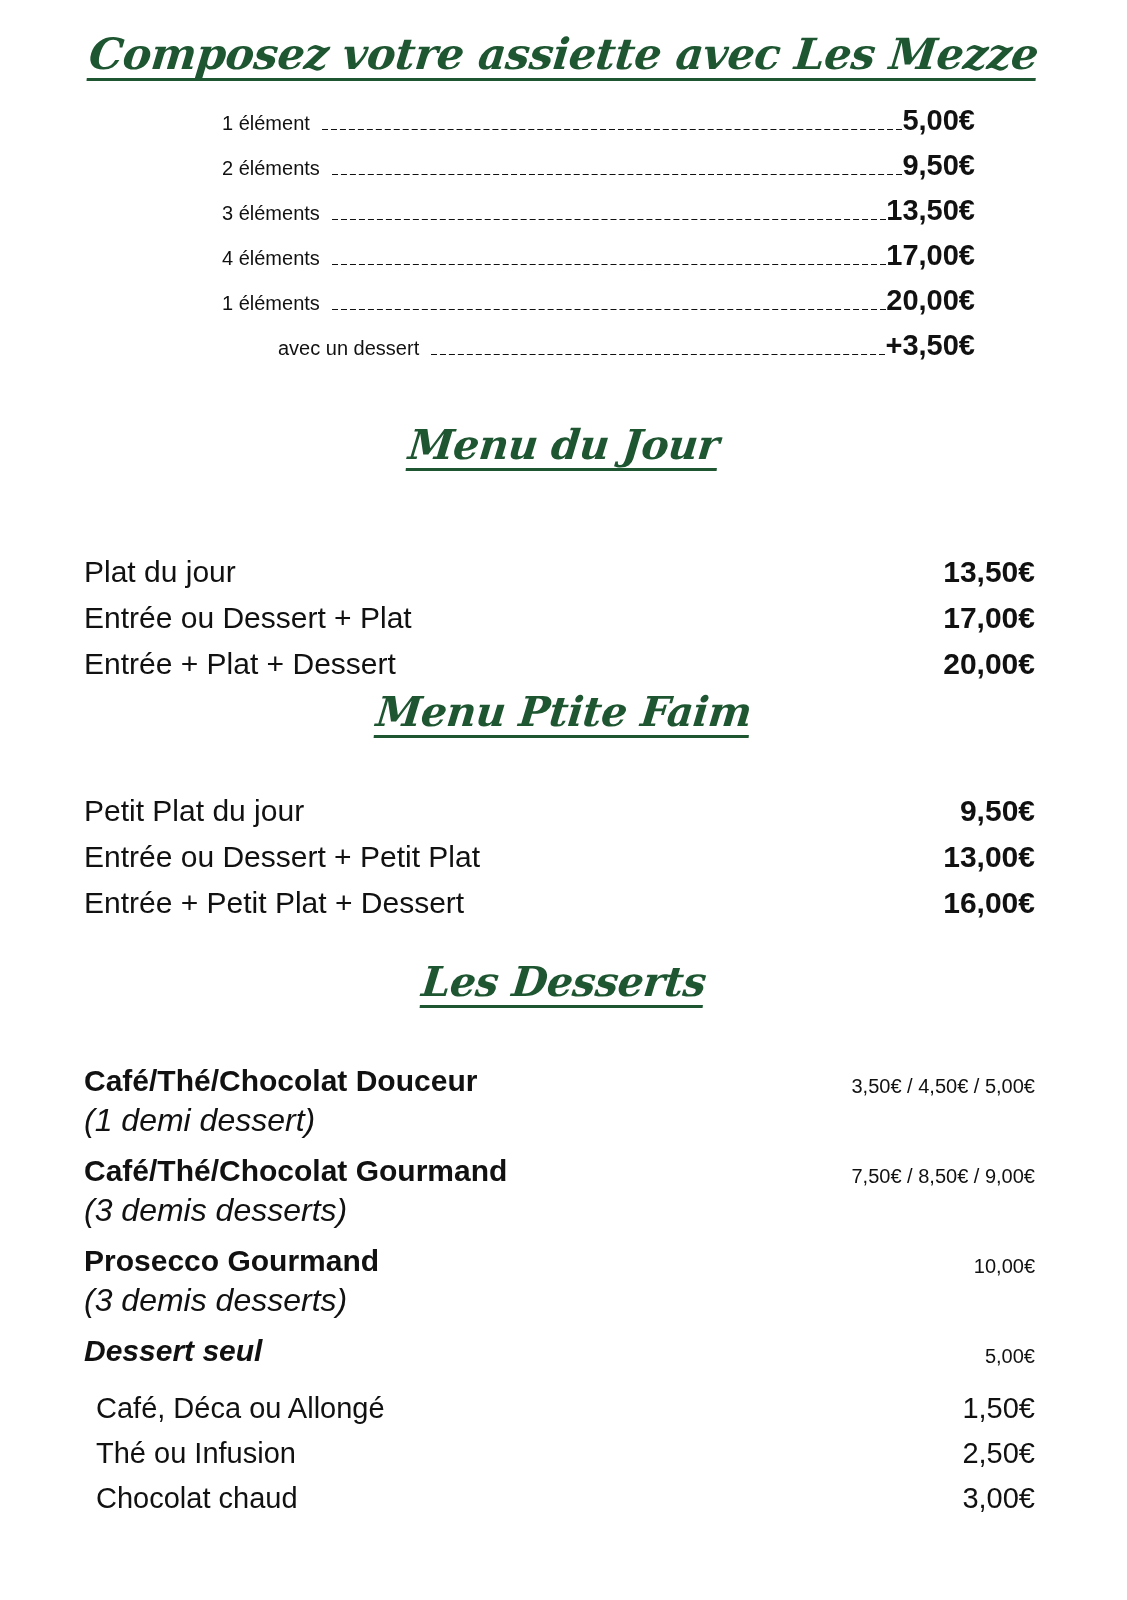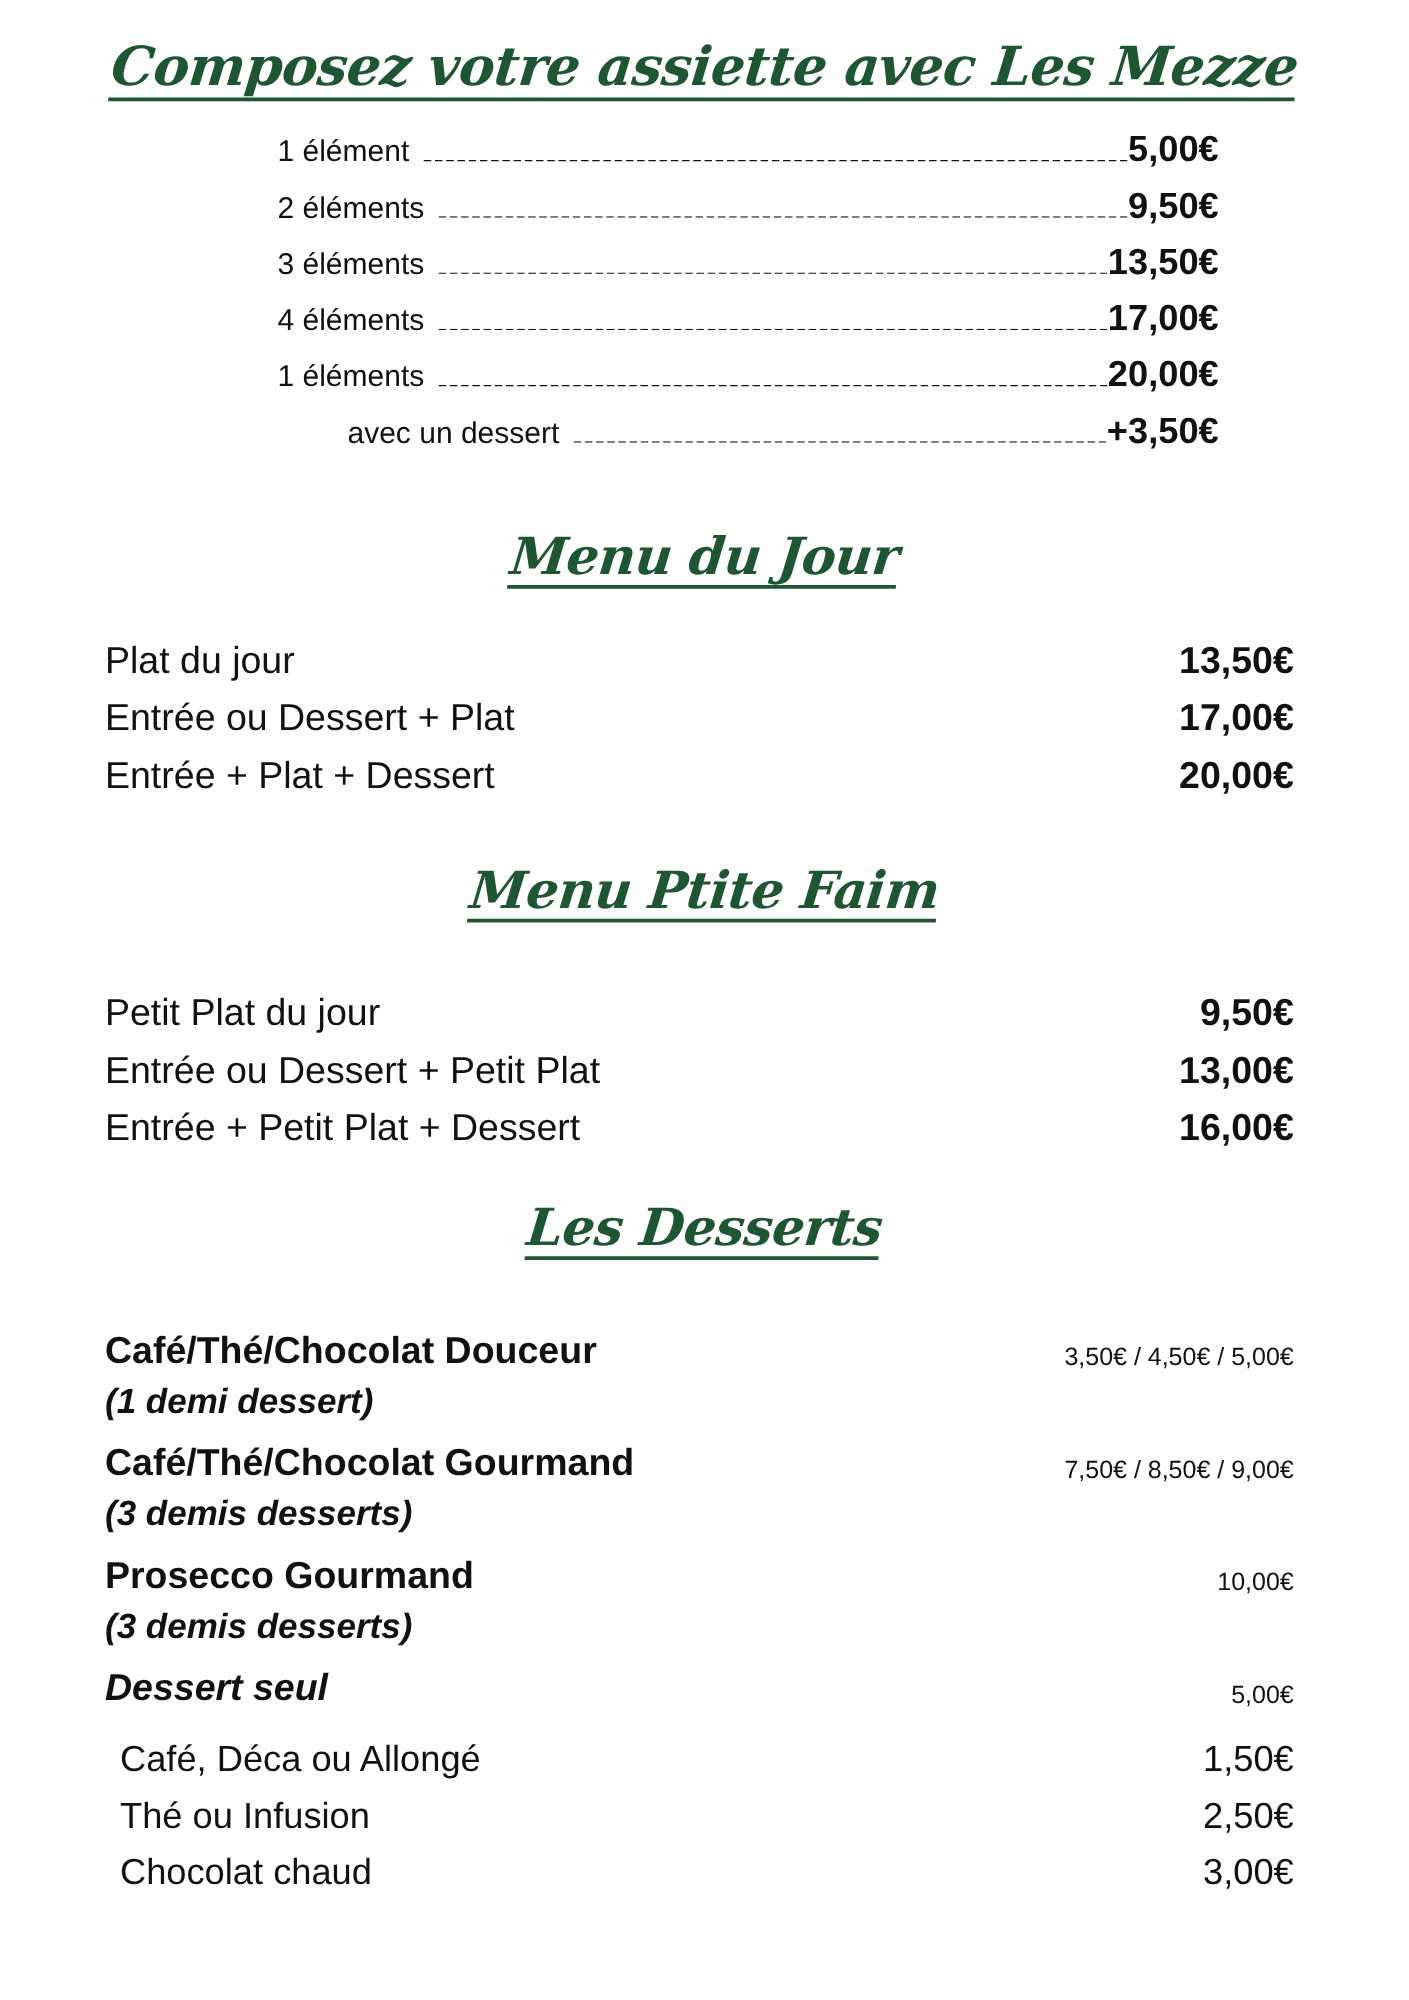--- a/index.html
+++ b/index.html
@@ -60,21 +60,21 @@
     display: flex;
     align-items: baseline;
     height: 45px;
     padding: 0 152px 0 222px;
     box-sizing: border-box;
   }
   .mezze-row.indented .mezze-label {
     padding-left: 56px;
   }
   .mezze-label {
-    font-size: 24px;
+    font-size: 20px;
     font-weight: 400;
     white-space: nowrap;
     flex: 0 0 auto;
   }
   .leader {
     flex: 1 1 auto;
     position: relative;
     height: 1px;
     margin: 0 0 7px 0;
     overflow: hidden;
@@ -121,21 +121,21 @@
   .row .price {
     font-size: 30px;
     font-weight: bold;
     white-space: nowrap;
     text-align: right;
   }
 
   
   #menu-du-jour { top: 425px; }
   #menu-du-jour .section-heading { font-size: 41px; }
-  #menu-du-jour .rows { margin-top: 41px; }
+  #menu-du-jour .rows { margin-top: 84px; }
   #menu-du-jour .row { height: 46px; }
 
   
   #menu-ptite-faim { top: 692px; }
   #menu-ptite-faim .section-heading { font-size: 41px; }
   #menu-ptite-faim .rows { margin-top: 56px; }
   #menu-ptite-faim .row { height: 46px; }
 
   
   #desserts { top: 962px; }
@@ -157,23 +157,23 @@
   .dessert-main.em .name {
     font-style: italic;
   }
   .dessert-main .price {
     font-size: 20px;
     font-weight: normal;
     white-space: nowrap;
     text-align: right;
   }
   .dessert-note {
-    font-size: 28px;
+    font-size: 32px;
     font-style: italic;
-    font-weight: 700;
+    font-weight: 400;
     height: 45px;
     line-height: 45px;
     white-space: nowrap;
   }
 
   .beverages { margin-top: 24px; }
   .beverages .row { height: 45px; }
   .beverages .row .name { font-size: 29px; font-weight: 400; margin-left: 12px; }
   .beverages .row .price { font-size: 29px; font-weight: normal; }
 </style>

